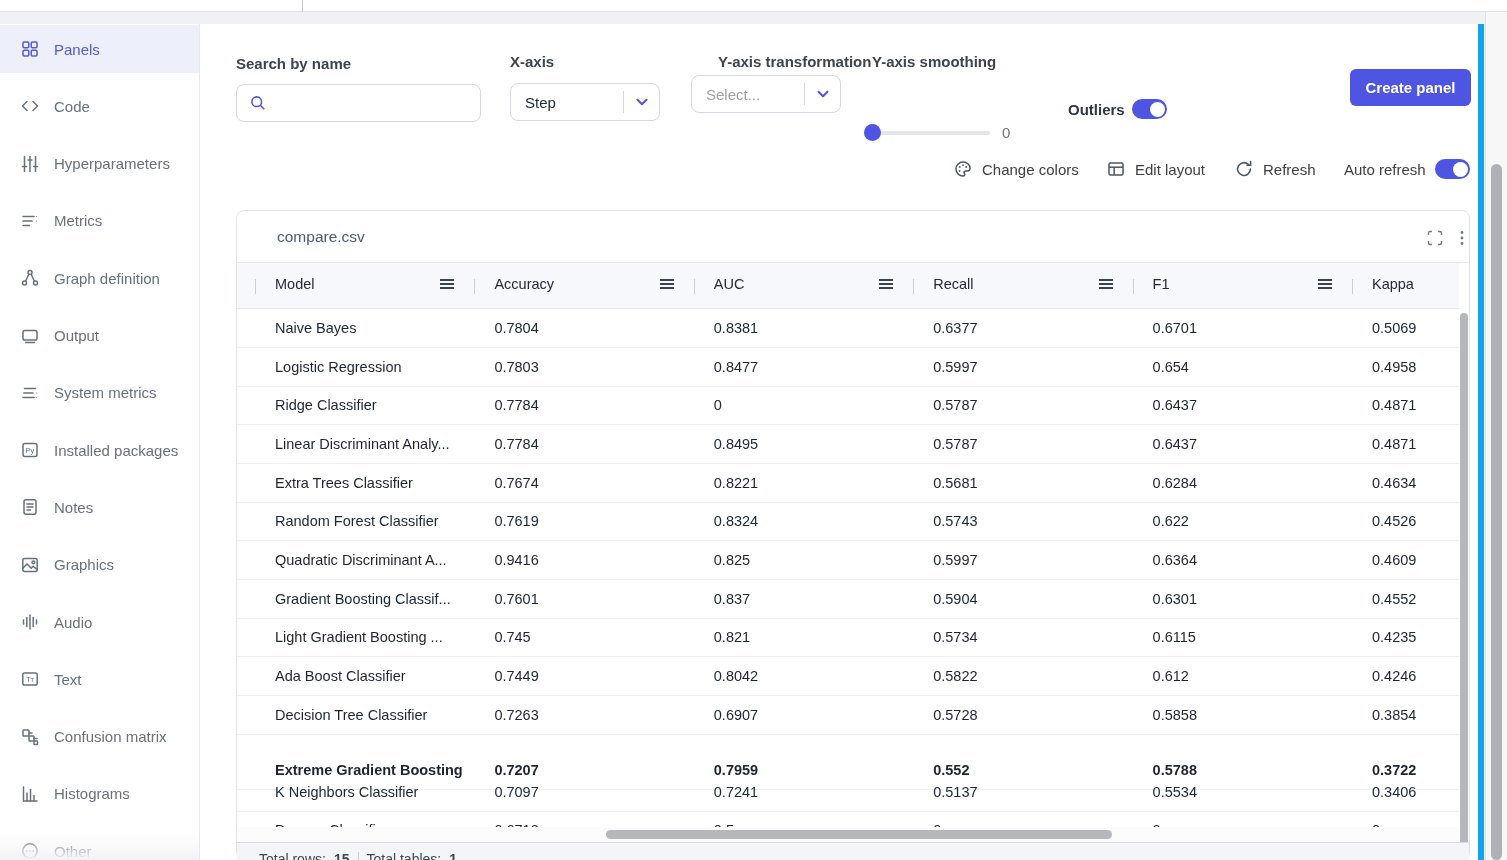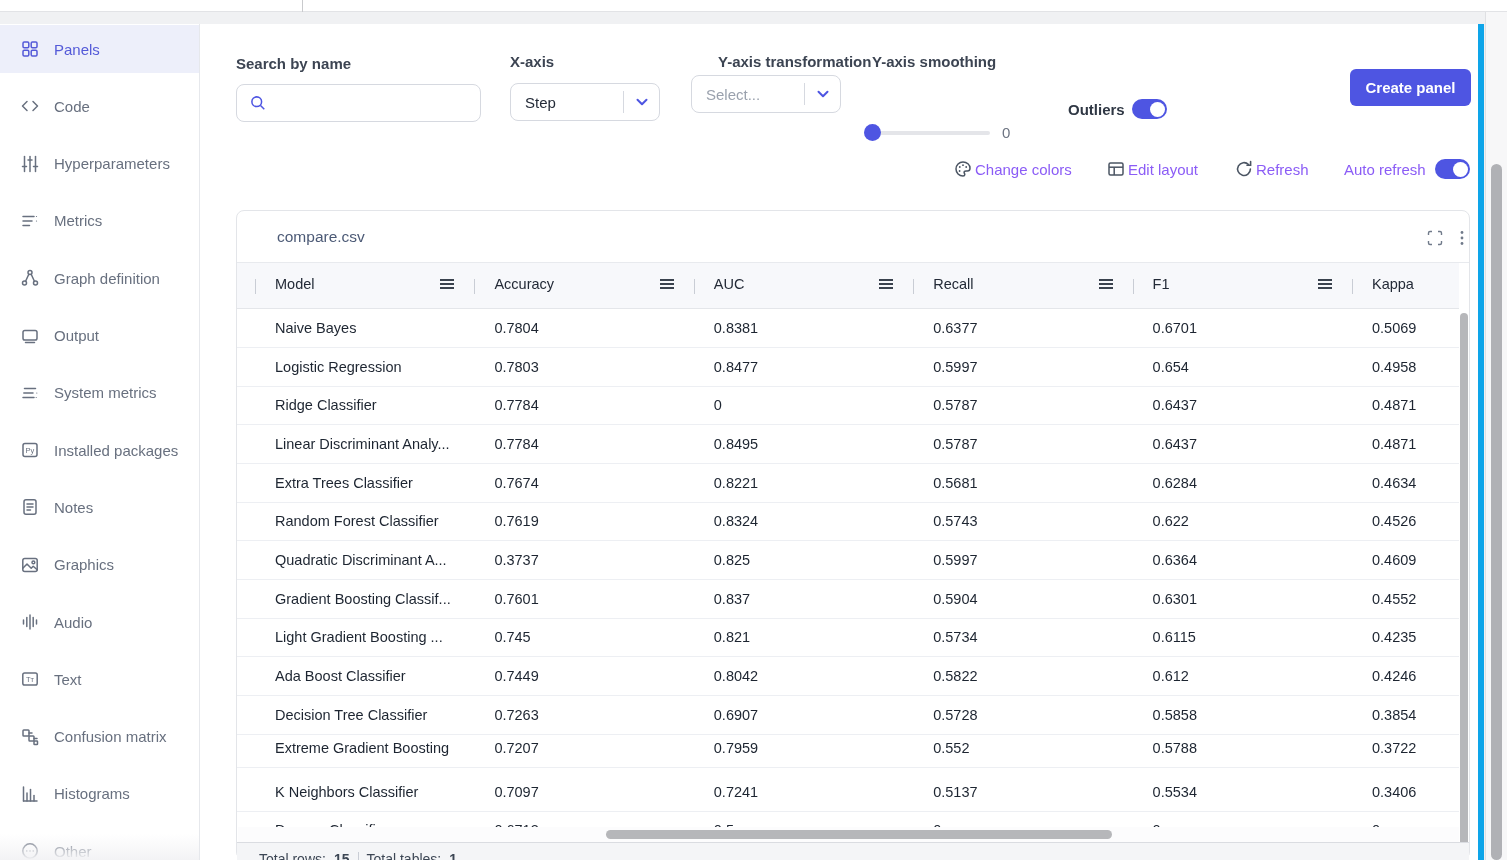--- a/index.html
+++ b/index.html
@@ -40,21 +40,21 @@
   .slider-track { left:670px; top:107px; width:120px; height:4px; border-radius:2px; background:#e4e5e9; cursor:pointer; }
   .slider-knob { left:664px; top:100px; width:17px; height:17px; border-radius:50%; background:var(--accent); cursor:pointer; }
   .slider-value { left:802px; top:100px; font-size:15px; color:#6d7482; }
 
   .toggle { width:35px; height:20px; border-radius:10px; background:var(--accent); position:absolute; cursor:pointer; }
   .toggle .knob { position:absolute; right:2.5px; top:2.5px; width:15px; height:15px; border-radius:50%; background:#fff; }
 
   .create-btn { left:1150px; top:45px; width:121px; height:37px; background:var(--accent); color:#fff; border:none; border-radius:6px;
     font-size:15px; font-weight:700; font-family:"Liberation Sans",sans-serif; cursor:pointer; }
 
-  .tool2 { position:absolute; top:133px; height:24px; display:flex; align-items:center; gap:2px; color:#8b5cf6; font-size:15px; cursor:pointer; }
+  .tool2 { position:absolute; top:133px; height:24px; display:flex; align-items:center; gap:9px; color:#404040; font-size:15px; cursor:pointer; }
   .tool2 svg { width:20px; height:20px; }
 
   
   .card { position:absolute; left:36px; top:186px; width:1234px; height:650px; background:#fff; border:1px solid #e3e5e9; border-radius:8px; }
   .card-head { position:absolute; left:0; top:0; width:100%; height:52px; border-bottom:1px solid #e8eaee; }
   .card-title { position:absolute; left:40px; top:17px; font-size:15.5px; color:#4c5a76; }
   .card-icon { position:absolute; top:17px; width:20px; height:20px; color:#707a8a; cursor:pointer; }
   .card-icon svg { width:20px; height:20px; }
 
   .thead { position:absolute; left:0; top:52px; width:1222px; height:46px; background:#f7f8fb; border-bottom:1px solid #e4e6ea; overflow:hidden; }
@@ -445,21 +445,21 @@
         <div class="trow" style="top: 193.25px;">
           <span class="tcell" style="left: 38px; width: 191.4px;">Random Forest Classifier</span>
           <span class="tcell" style="left: 257.4px; width: 191.4px;">0.7619</span>
           <span class="tcell" style="left: 476.8px; width: 191.4px;">0.8324</span>
           <span class="tcell" style="left: 696.2px; width: 191.4px;">0.5743</span>
           <span class="tcell" style="left: 915.6px; width: 191.4px;">0.622</span>
           <span class="tcell" style="left: 1135px; width: 191.4px;">0.4526</span>
         </div>
         <div class="trow" style="top: 231.9px;">
           <span class="tcell" style="left: 38px; width: 191.4px;">Quadratic Discriminant A...</span>
-          <span class="tcell" style="left: 257.4px; width: 191.4px;">0.3737</span>
+          <span class="tcell" style="left: 257.4px; width: 191.4px;">0.9416</span>
           <span class="tcell" style="left: 476.8px; width: 191.4px;">0.825</span>
           <span class="tcell" style="left: 696.2px; width: 191.4px;">0.5997</span>
           <span class="tcell" style="left: 915.6px; width: 191.4px;">0.6364</span>
           <span class="tcell" style="left: 1135px; width: 191.4px;">0.4609</span>
         </div>
         <div class="trow" style="top: 270.55px;">
           <span class="tcell" style="left: 38px; width: 191.4px;">Gradient Boosting Classif...</span>
           <span class="tcell" style="left: 257.4px; width: 191.4px;">0.7601</span>
           <span class="tcell" style="left: 476.8px; width: 191.4px;">0.837</span>
           <span class="tcell" style="left: 696.2px; width: 191.4px;">0.5904</span>
@@ -483,21 +483,21 @@
           <span class="tcell" style="left: 1135px; width: 191.4px;">0.4246</span>
         </div>
         <div class="trow" style="top: 386.5px;">
           <span class="tcell" style="left: 38px; width: 191.4px;">Decision Tree Classifier</span>
           <span class="tcell" style="left: 257.4px; width: 191.4px;">0.7263</span>
           <span class="tcell" style="left: 476.8px; width: 191.4px;">0.6907</span>
           <span class="tcell" style="left: 696.2px; width: 191.4px;">0.5728</span>
           <span class="tcell" style="left: 915.6px; width: 191.4px;">0.5858</span>
           <span class="tcell" style="left: 1135px; width: 191.4px;">0.3854</span>
         </div>
-        <div class="trow" style="top: 420px;">
+        <div class="trow" style="top: 442px; font-weight: bold;">
           <span class="tcell" style="left: 38px; width: 191.4px;">Extreme Gradient Boosting</span>
           <span class="tcell" style="left: 257.4px; width: 191.4px;">0.7207</span>
           <span class="tcell" style="left: 476.8px; width: 191.4px;">0.7959</span>
           <span class="tcell" style="left: 696.2px; width: 191.4px;">0.552</span>
           <span class="tcell" style="left: 915.6px; width: 191.4px;">0.5788</span>
           <span class="tcell" style="left: 1135px; width: 191.4px;">0.3722</span>
         </div>
         <div class="trow" style="top: 463.8px;">
           <span class="tcell" style="left: 38px; width: 191.4px;">K Neighbors Classifier</span>
           <span class="tcell" style="left: 257.4px; width: 191.4px;">0.7097</span>

